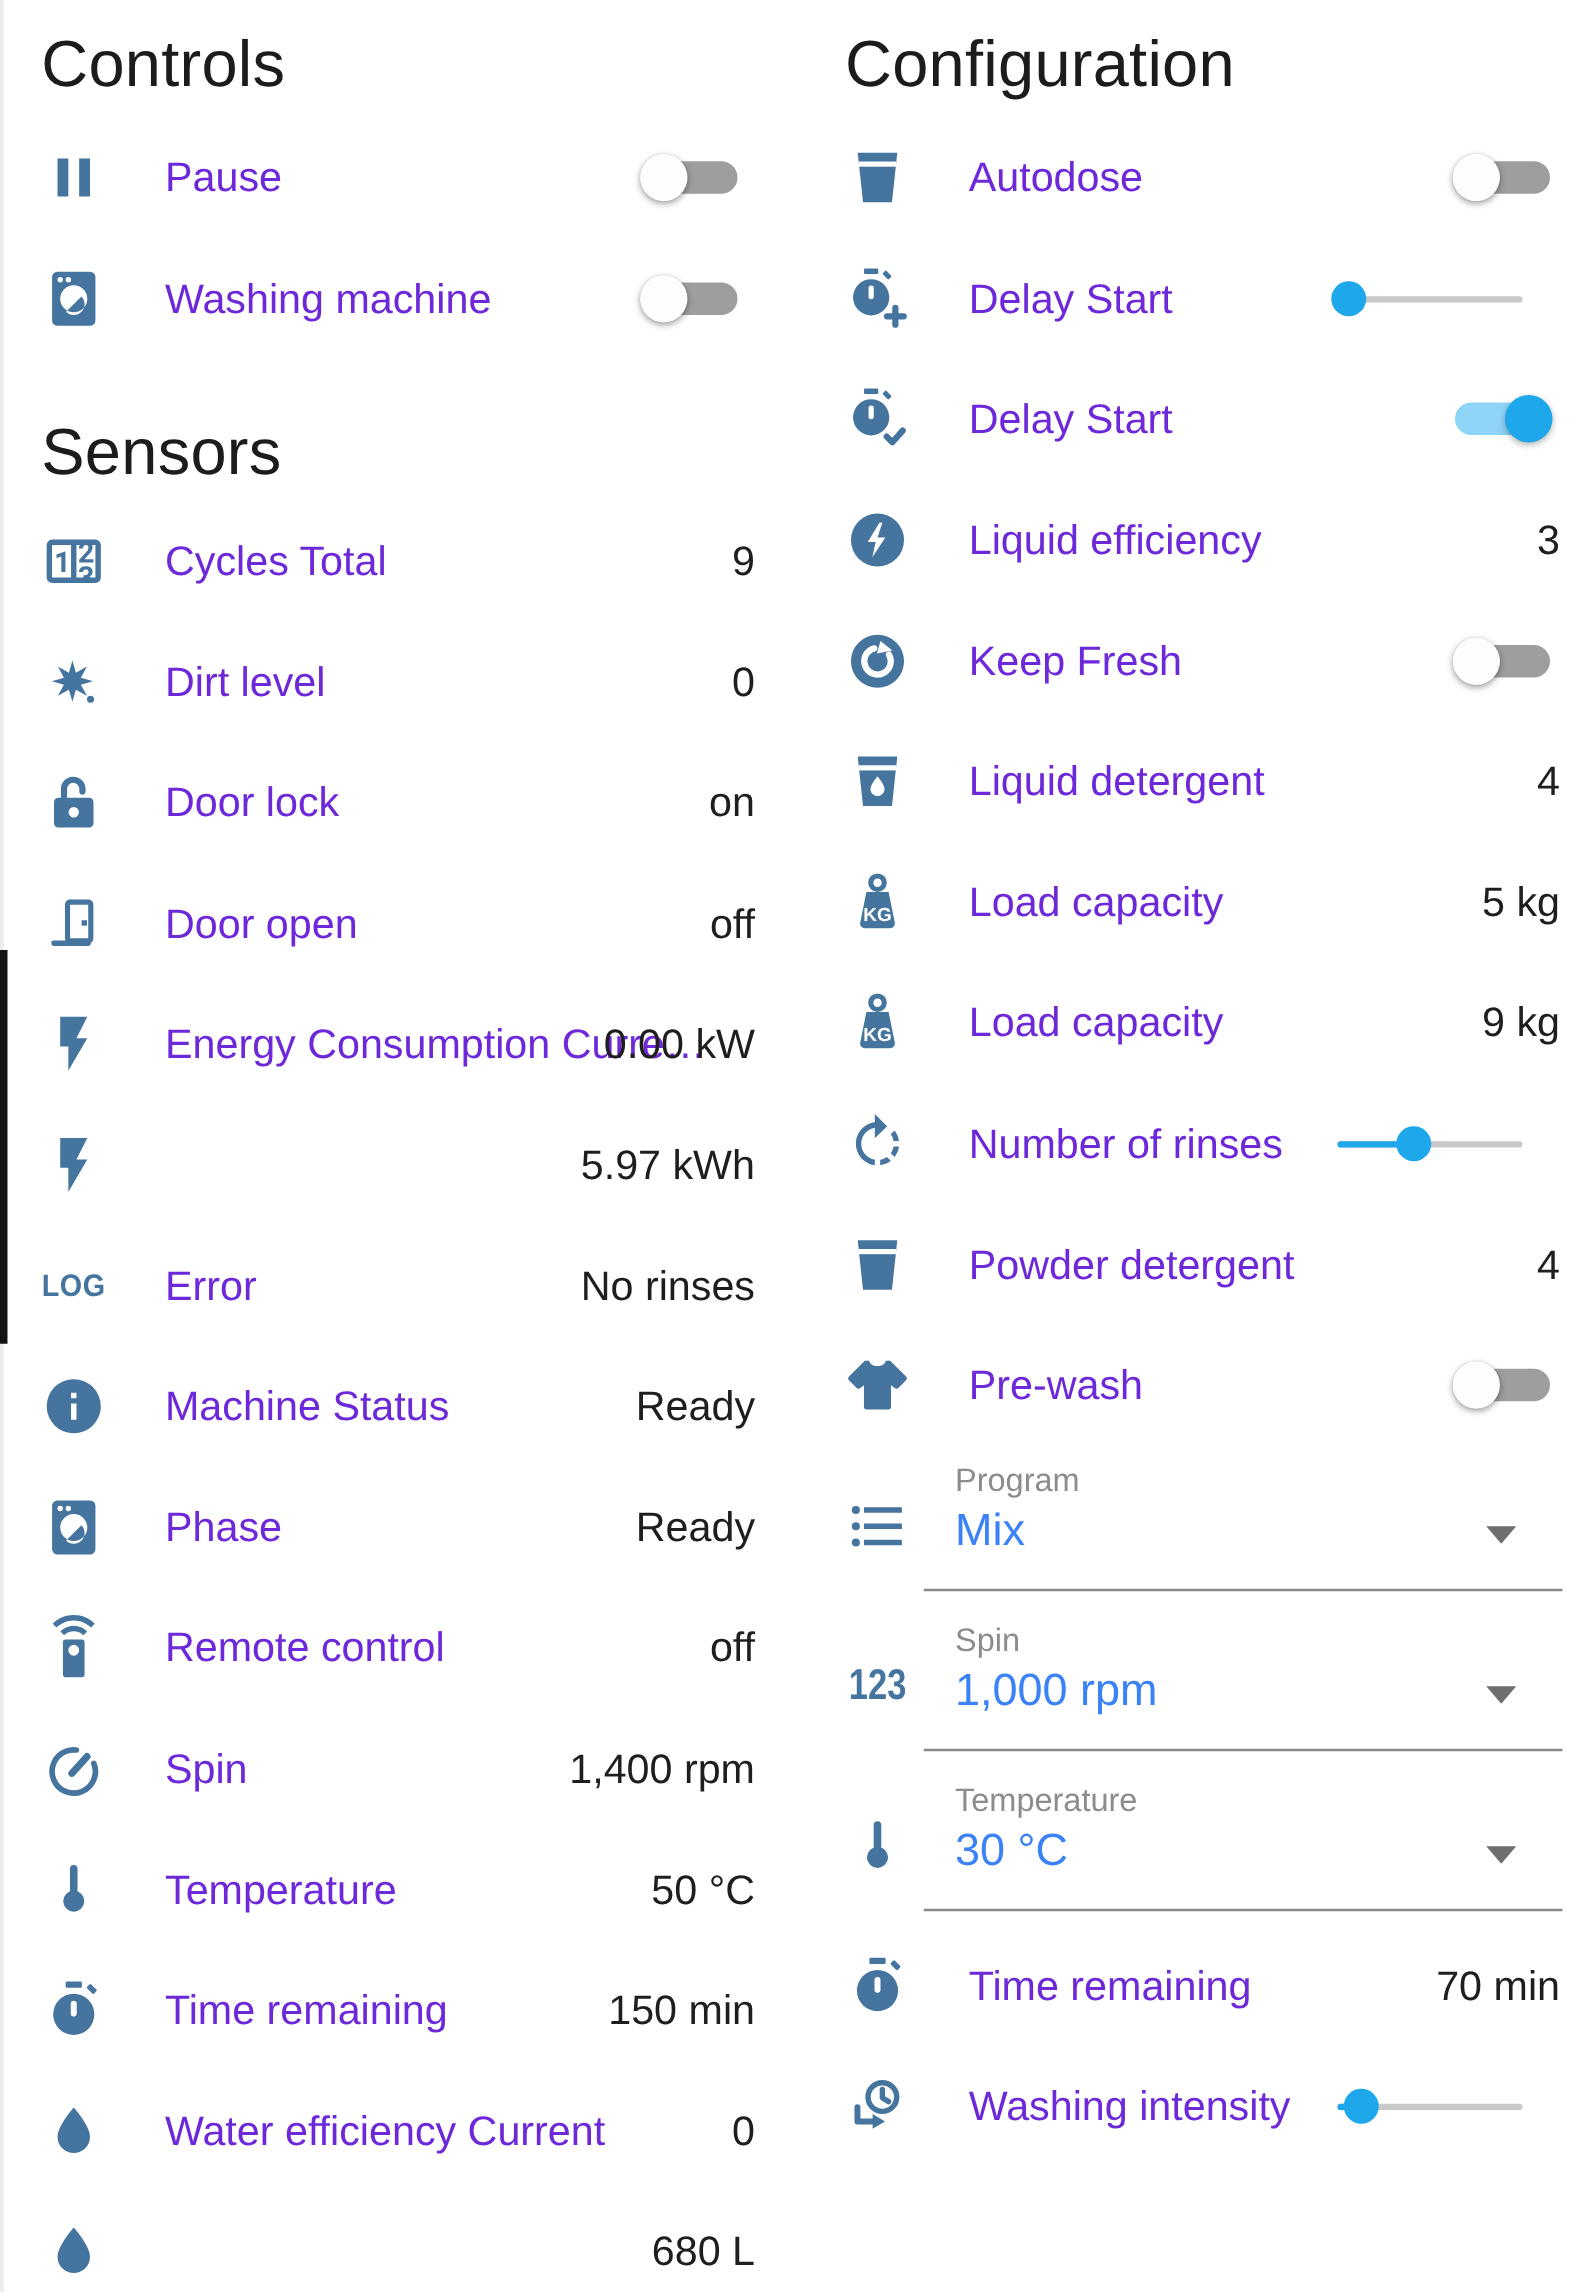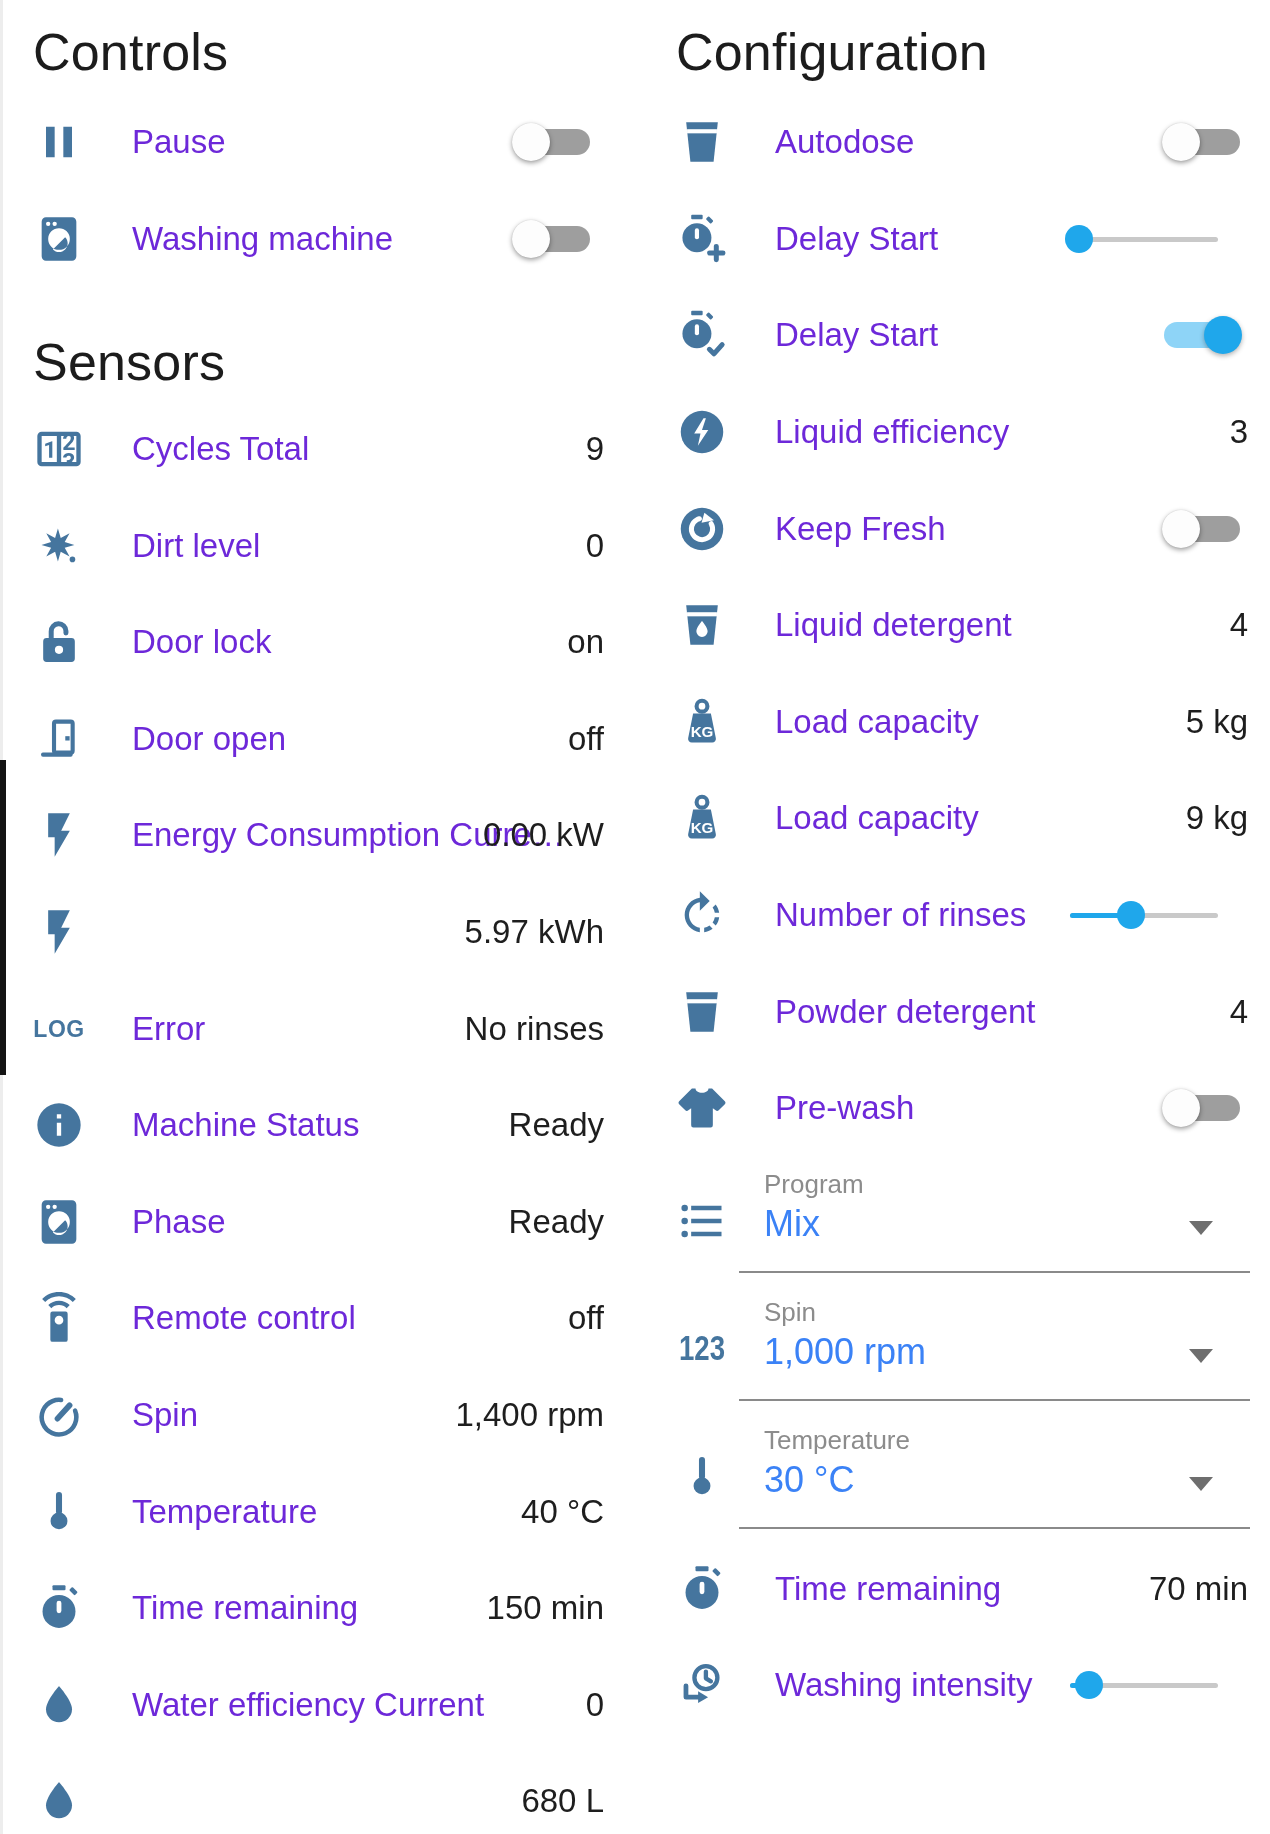--- a/index.html
+++ b/index.html
@@ -202,21 +202,21 @@
           <span class="value">1,400 rpm</span>
         </div>
         <div class="row" style="top: 1463.4px; height: 96.6px;">
           <span class="icon">
             <svg viewBox="0 0 24 24">
               <rect x="10.6" y="2.8" width="2.8" height="10.4" rx="1.4"></rect>
               <circle cx="12" cy="16.1" r="3.9"></circle>
             </svg>
           </span>
           <span class="label">Temperature</span>
-          <span class="value">40 °C</span>
+          <span class="value">50 °C</span>
         </div>
         <div class="row" style="top: 1560px; height: 96.6px;">
           <span class="icon">
             <svg viewBox="0 0 24 24">
               <rect x="9" y="1.5" width="6" height="2.3" rx="0.5"></rect>
               <rect x="16.9" y="3.2" width="3.6" height="2.1" rx="0.5" transform="rotate(45 18.7 4.2)"></rect>
               <circle cx="12" cy="13.6" r="7.6"></circle>
               <rect class="w" x="10.9" y="8.6" width="2.2" height="5.8" rx="1.1"></rect>
             </svg>
           </span>

